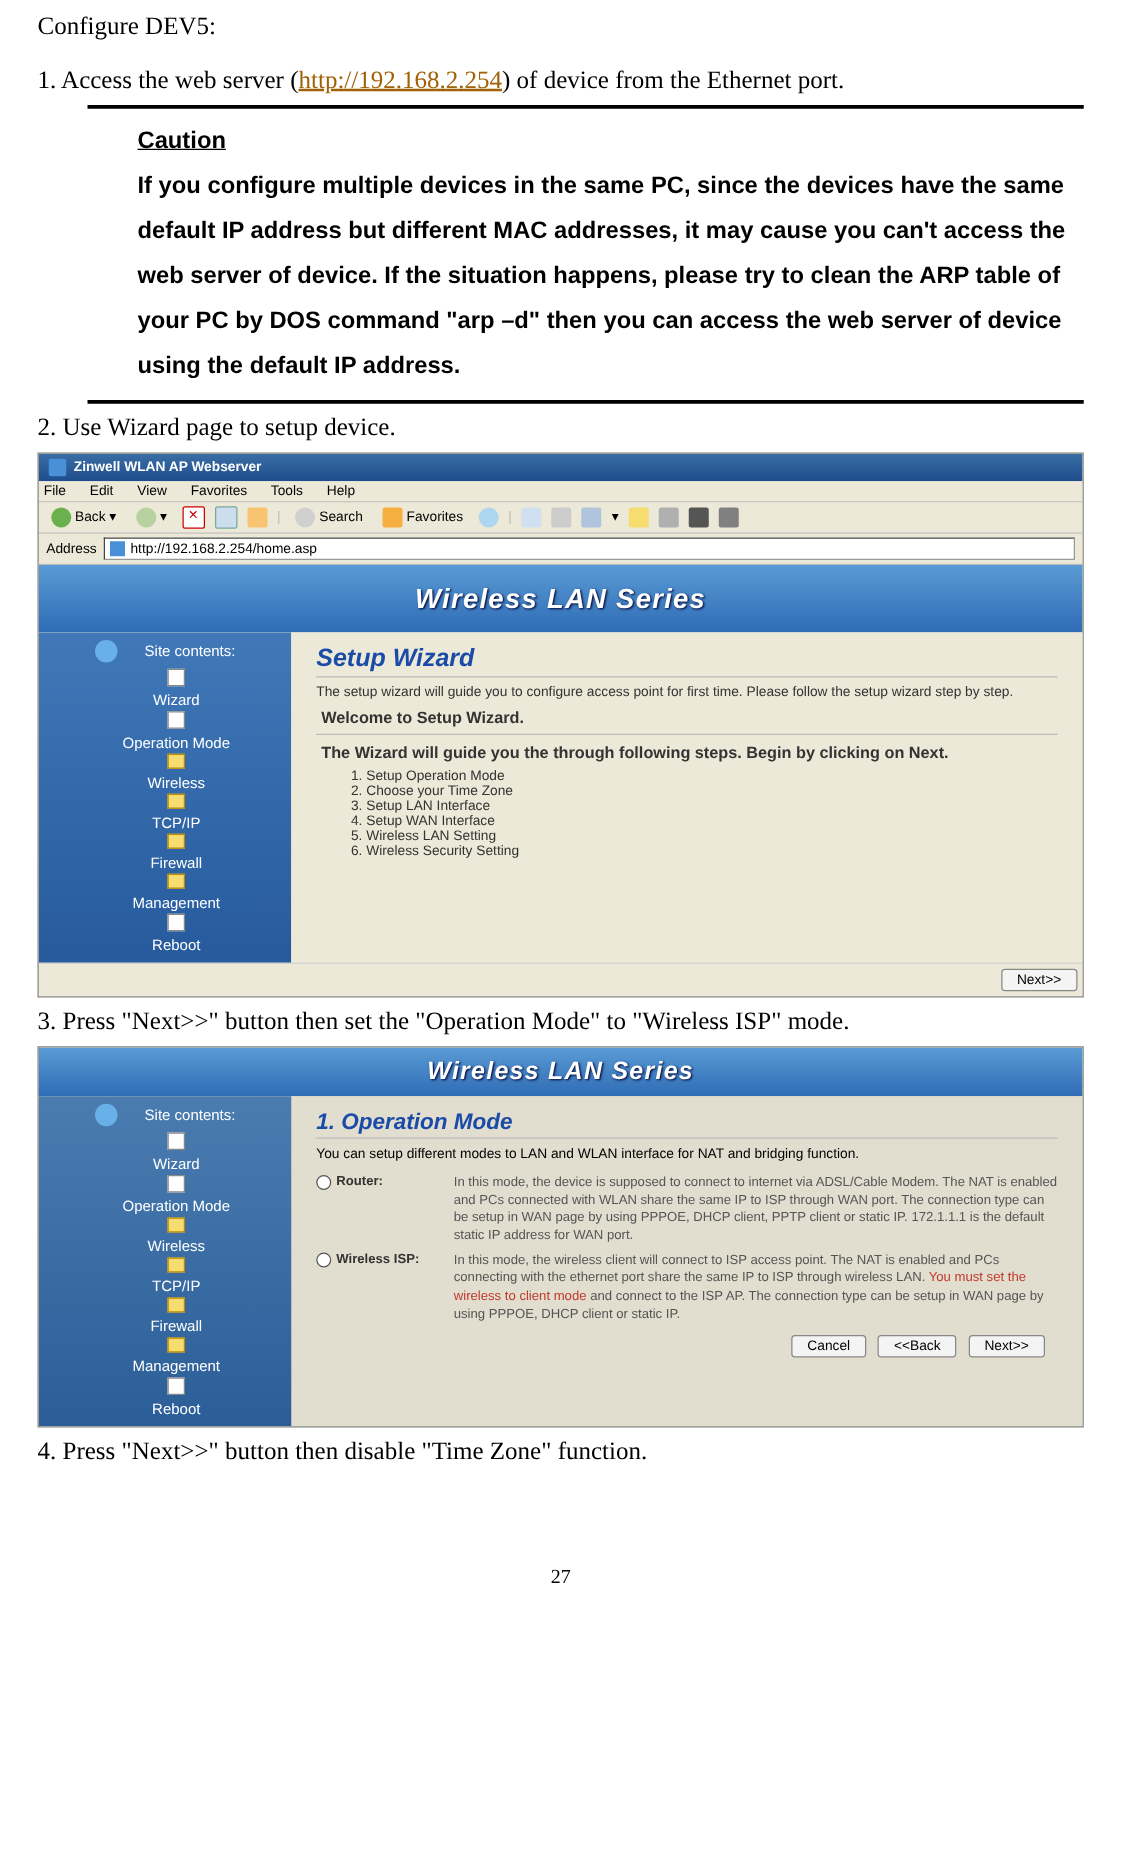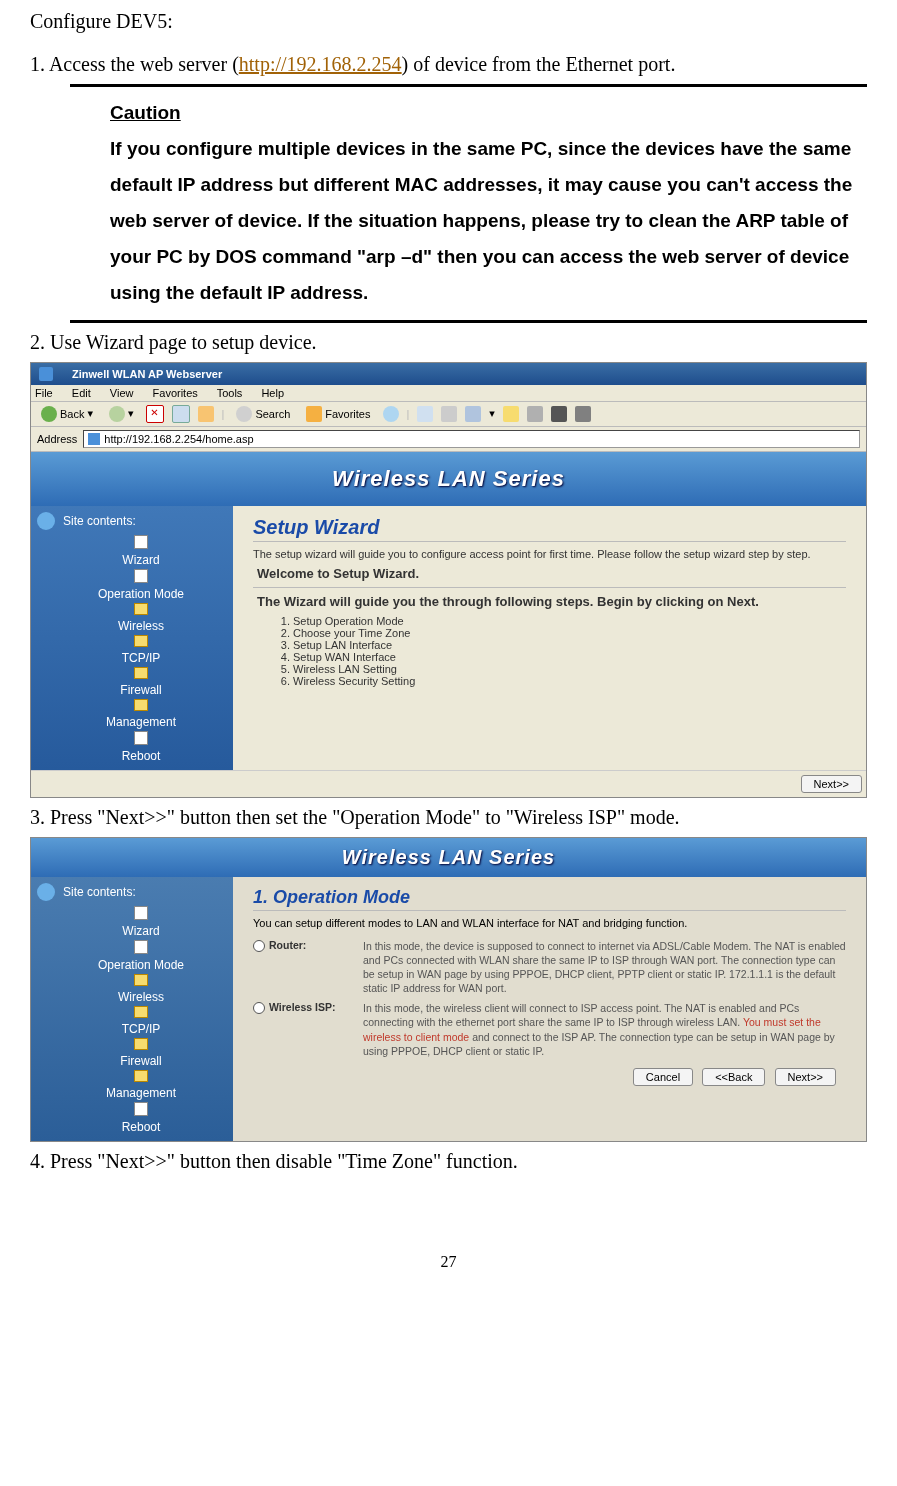--- a/index.html
+++ b/index.html
@@ -42,21 +42,21 @@
       font-size: 11px;
       overflow: hidden;
     }
     .titlebar {
       background: linear-gradient(to bottom, #3a6ea5, #1e4d8c);
       color: white;
       font-weight: bold;
       padding: 4px 8px;
       display: flex;
       align-items: center;
-      gap: 19px;
+      gap: 6px;
     }
     .ie-icon {
       width: 14px;
       height: 14px;
       background: #4a90d9;
       display: inline-block;
       border-radius: 2px;
     }
     .menubar {
       background: #ece9d8;
@@ -141,22 +141,23 @@
     .sidebar {
       width: 190px;
       background: linear-gradient(to bottom, #4078b8, #265a9c);
       color: white;
       padding: 6px;
       font-size: 12px;
     }
     .sidebar-header {
       display: flex;
       align-items: center;
-      gap: 8px;
+      gap: 22px;
       margin-bottom: 4px;
+      justify-content: center;
     }
     .globe-icon {
       width: 18px;
       height: 18px;
       background: #6ab0e8;
       border-radius: 50%;
       display: inline-block;
     }
     .tree-item {
       padding: 1px 0 1px 18px;

